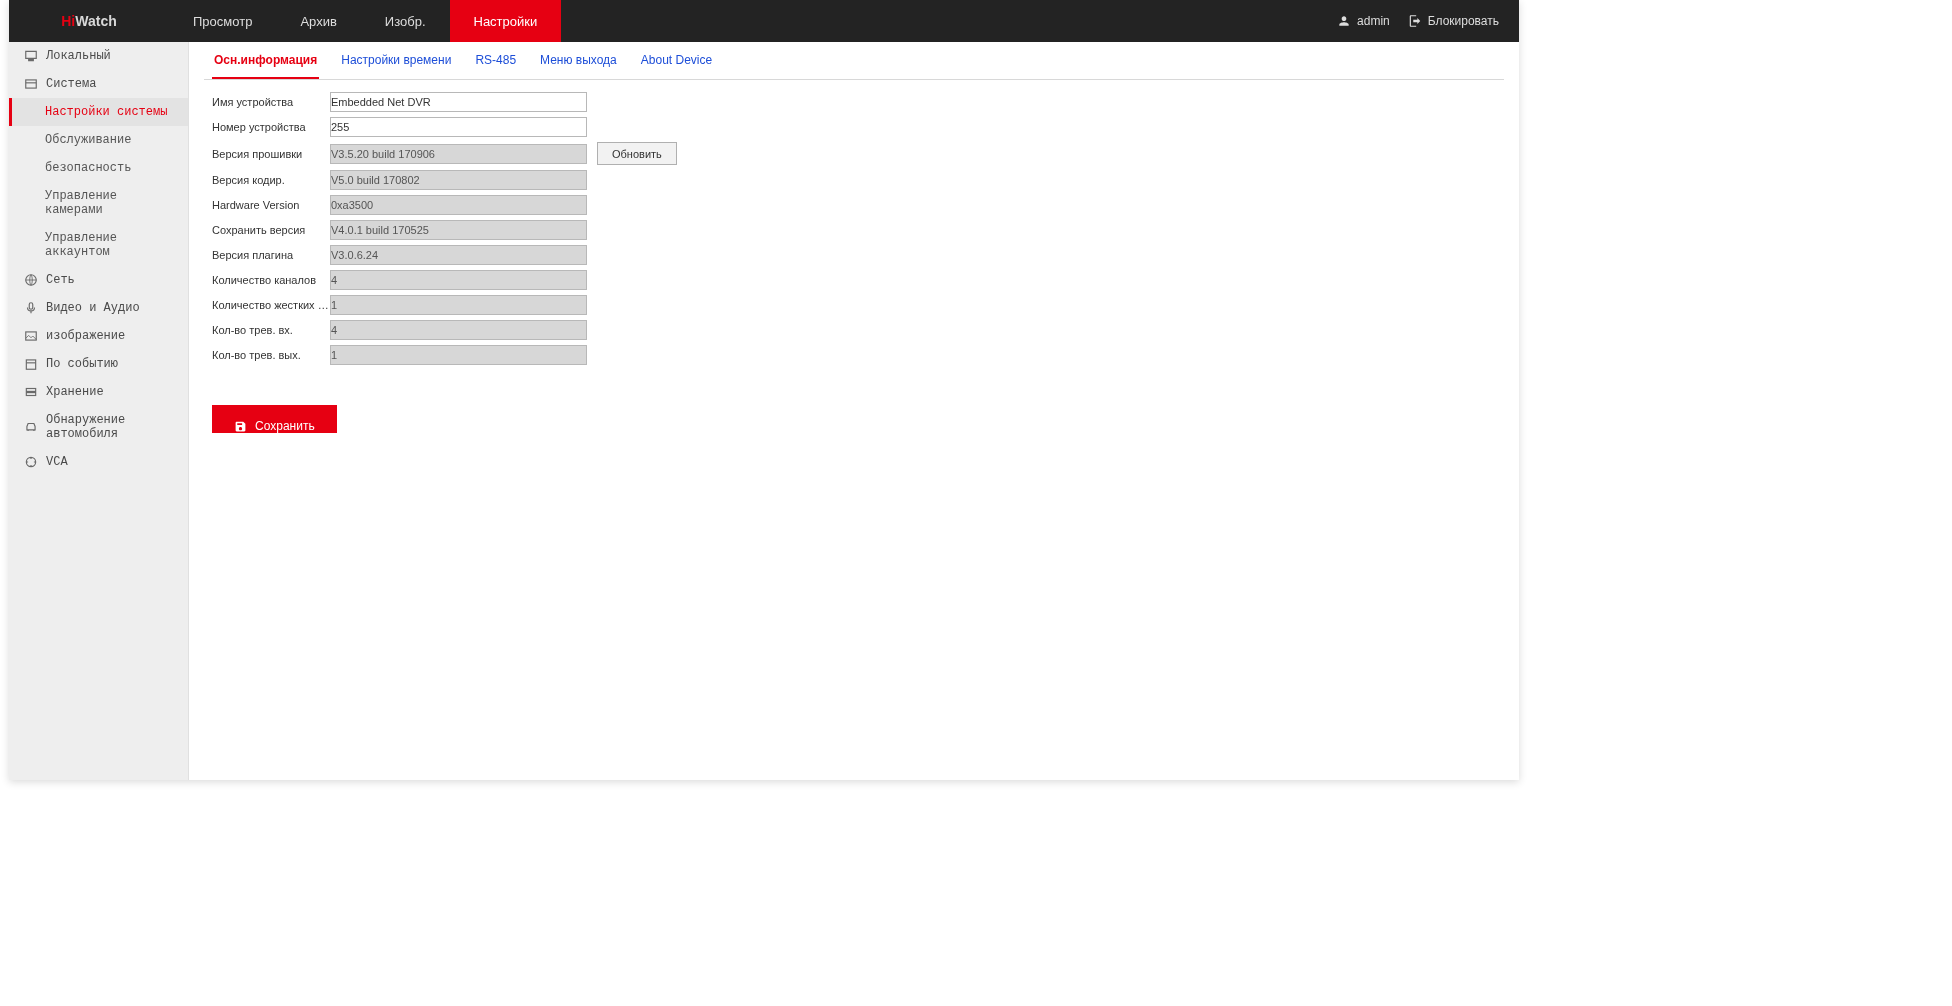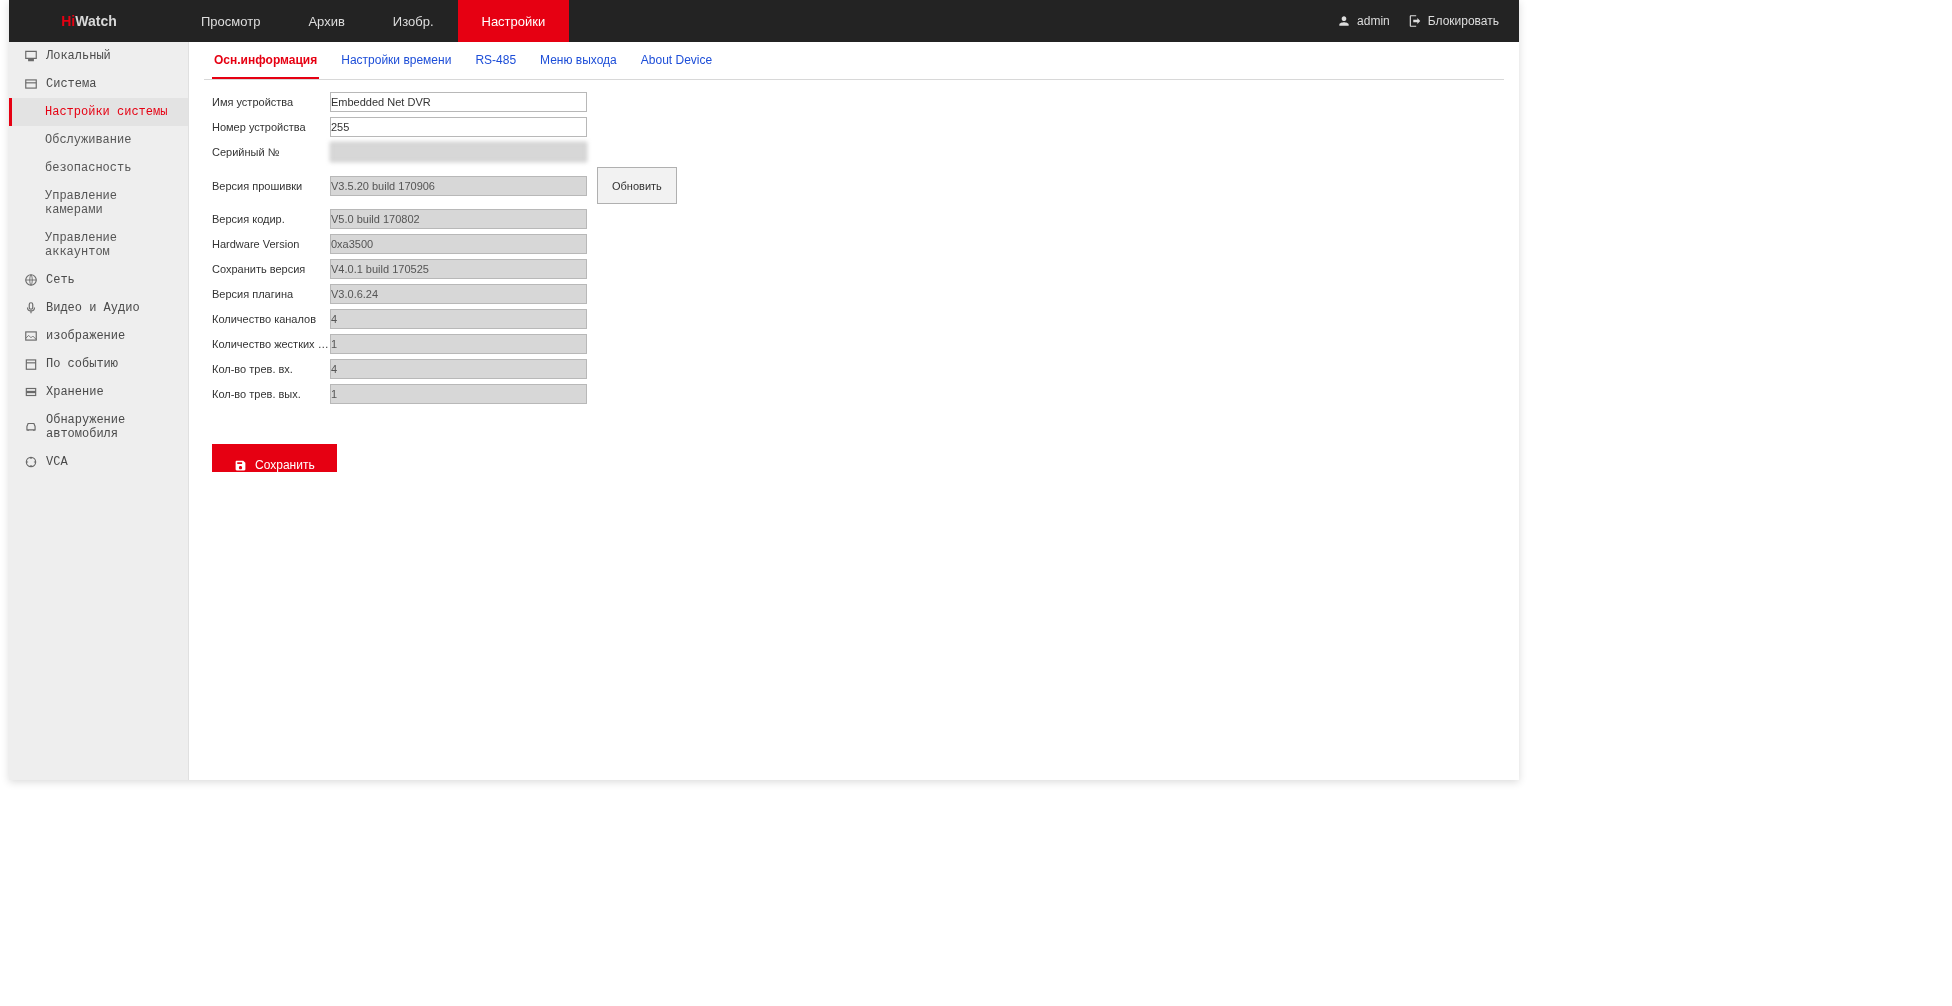--- a/index.html
+++ b/index.html
@@ -20,21 +20,20 @@
   position: relative;
   height: 780px;
 }
 
 .topbar {
   display: flex;
   align-items: center;
   background: #232323;
   height: 42px;
   color: #fff;
-  gap: 8px;
 }
 .logo {
   width: 160px;
   display: flex;
   align-items: center;
   justify-content: center;
   font-weight: bold;
   font-size: 14px;
   color: #d8d8d8;
 }
@@ -163,21 +162,21 @@
   background: #d7d7d7;
   color: #555;
 }
 .row-input.blurred {
   background: #d7d7d7;
   filter: blur(2px);
   color: #999;
 }
 .row-btn {
   margin-left: 10px;
-  height: 37px;
+  height: 23px;
   padding: 0 14px;
   border: 1px solid #b0b0b0;
   background: #f2f2f2;
   cursor: pointer;
   font-size: 11px;
   color: #333;
 }
 .save-btn {
   margin-top: 35px;
   display: inline-flex;
@@ -318,24 +317,20 @@
       <div class="form">
         <div class="row">
           <div class="row-label">Имя устройства</div>
           <input class="row-input" value="Embedded Net DVR" style="">
         </div>
         <div class="row">
           <div class="row-label">Номер устройства</div>
           <input class="row-input" value="255" style="">
         </div>
         <div class="row">
-          <div class="row-label">Серийный №</div>
-          <input class="row-input blurred" readonly="" value="" style="">
-        </div>
-        <div class="row">
           <div class="row-label">Версия прошивки</div>
           <input class="row-input readonly" readonly="" value="V3.5.20 build 170906" style="">
           <button class="row-btn">Обновить</button>
         </div>
         <div class="row">
           <div class="row-label">Версия кодир.</div>
           <input class="row-input readonly" readonly="" value="V5.0 build 170802" style="">
         </div>
         <div class="row">
           <div class="row-label">Hardware Version</div>

